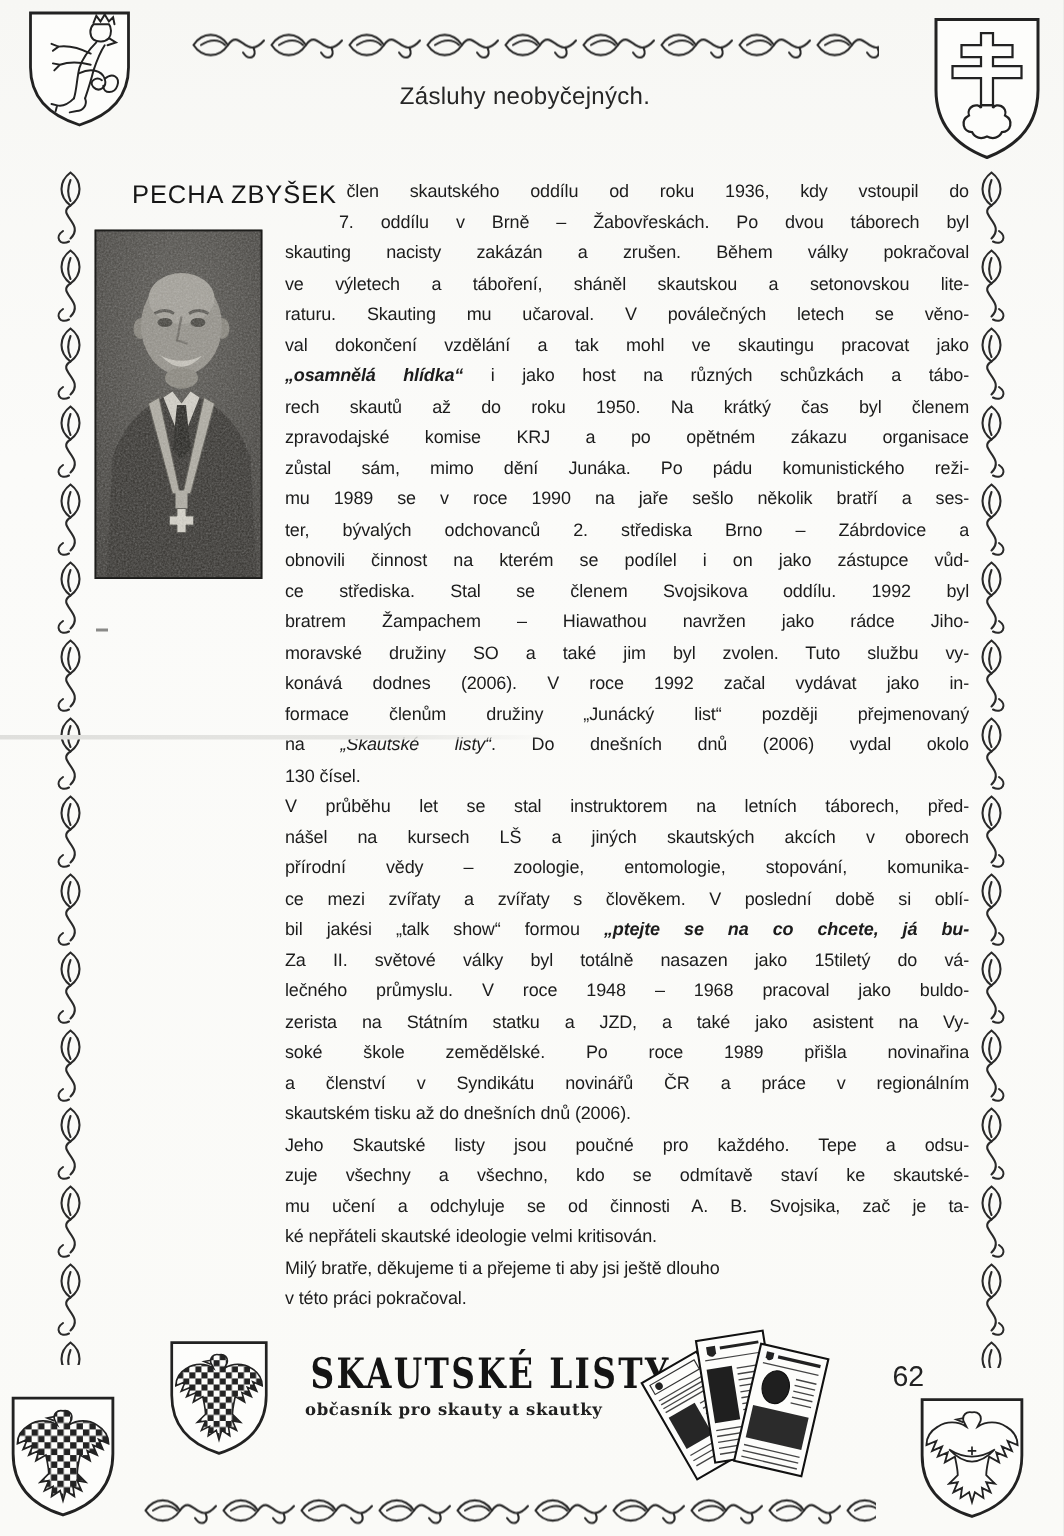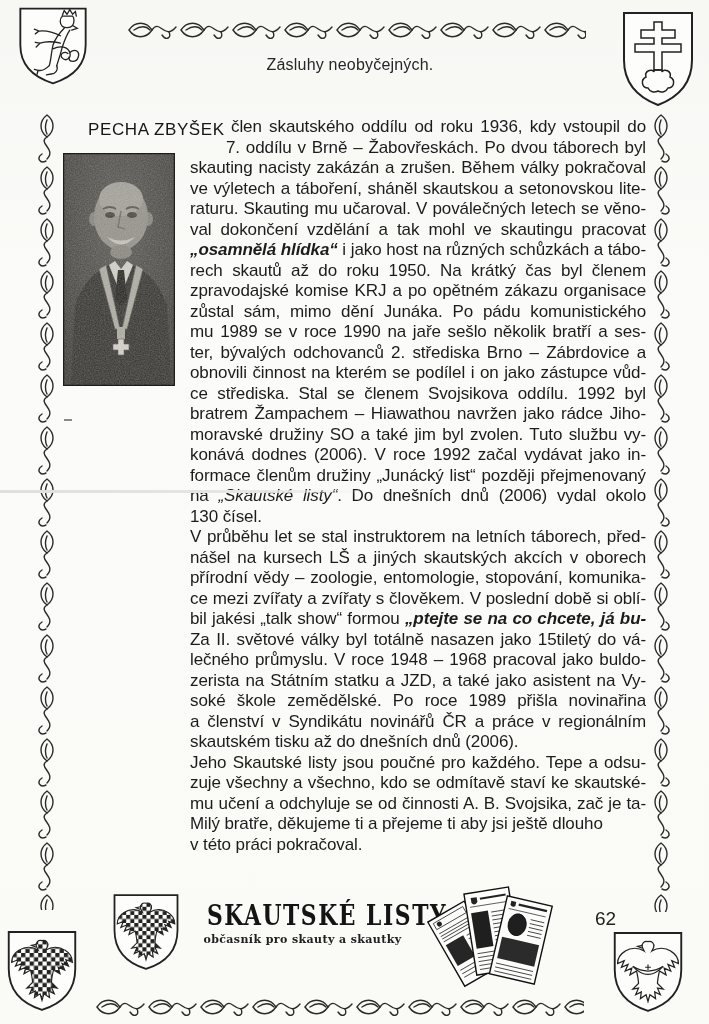--- a/index.html
+++ b/index.html
@@ -14,21 +14,21 @@
   .title{
     left:230px;top:56px;width:240px;text-align:center;
     font-size:16px;color:#262626;letter-spacing:.2px;
   }
   .name{
     left:88px;top:120px;font-size:17px;letter-spacing:.6px;color:#161616;
     white-space:nowrap;
   }
   .body-text{
     left:190px;top:117px;width:456px;
-    font-size:17px;color:#1c1c1c;
+    font-size:12px;color:#1c1c1c;
   }
   .ln{height:20.5px;line-height:20.5px;overflow:hidden;letter-spacing:-.1px;}
   .ln.j{text-align:justify;text-align-last:justify;}
   .ln .i{font-style:italic;}
   .ln .bi{font-style:italic;font-weight:bold;}
   .pagenum{left:595px;top:908px;font-size:19px;color:#222;}
   .logo-block{left:180px;top:899px;width:245px;text-align:center;}
   .logo-title{
     font-family:"DejaVu Serif",serif;font-weight:bold;font-size:28px;
     letter-spacing:2px;color:#141414;transform:scaleX(.78);transform-origin:50% 50%;
@@ -180,20 +180,21 @@
       <div class="ln j"><span>bil jakési „talk show“ formou </span><span class="bi">„ptejte se na co chcete, já bu-</span></div>
       <div class="ln j"><span>Za II. světové války byl totálně nasazen jako 15tiletý do vá-</span></div>
       <div class="ln j"><span>lečného průmyslu. V roce 1948 – 1968 pracoval jako buldo-</span></div>
       <div class="ln j"><span>zerista na Státním statku a JZD, a také jako asistent na Vy-</span></div>
       <div class="ln j"><span>soké škole zemědělské. Po roce 1989 přišla novinařina</span></div>
       <div class="ln j"><span>a členství v Syndikátu novinářů ČR a práce v regionálním</span></div>
       <div class="ln"><span>skautském tisku až do dnešních dnů (2006).</span></div>
       <div class="ln j"><span>Jeho Skautské listy jsou poučné pro každého. Tepe a odsu-</span></div>
       <div class="ln j"><span>zuje všechny a všechno, kdo se odmítavě staví ke skautské-</span></div>
       <div class="ln j"><span>mu učení a odchyluje se od činnosti A. B. Svojsika, zač je ta-</span></div>
+      <div class="ln"><span>ké nepřáteli skautské ideologie velmi kritisován.</span></div>
       <div class="ln"><span>Milý bratře, děkujeme ti a přejeme ti aby jsi ještě dlouho</span></div>
       <div class="ln"><span>v této práci pokračoval.</span></div>
     </div>
 
   <div class="abs fold-line"></div>
   <div class="abs dash-artifact"></div>
 
   <svg class="abs" style="left:110px;top:885px" width="72" height="94" viewBox="0 0 80 92">
     <defs>
       <pattern id="chk1" width="9" height="9" patternUnits="userSpaceOnUse">

